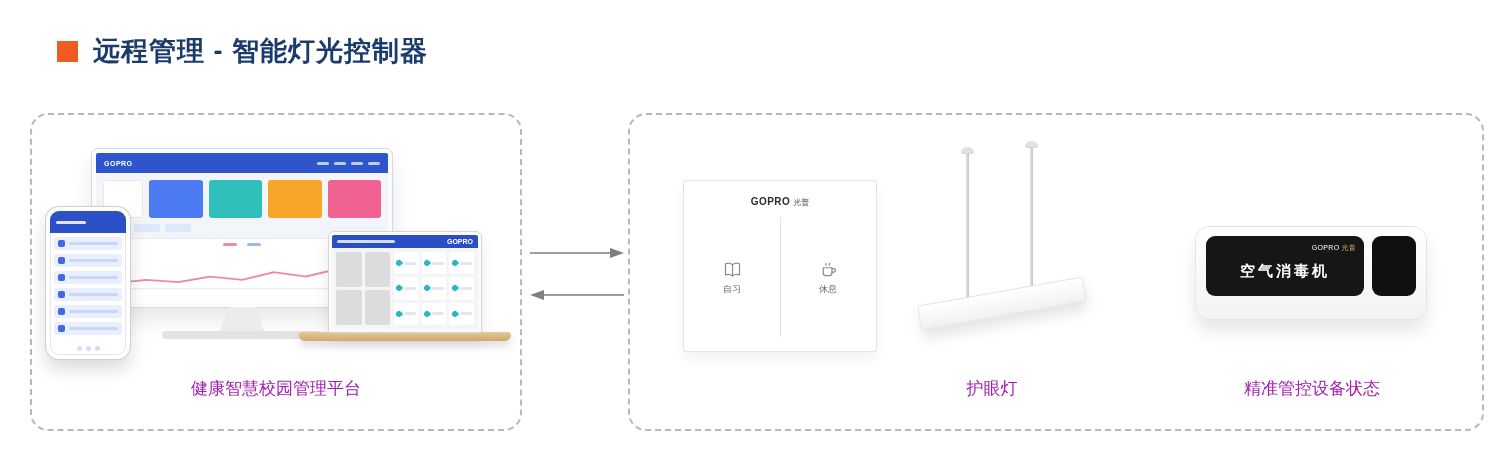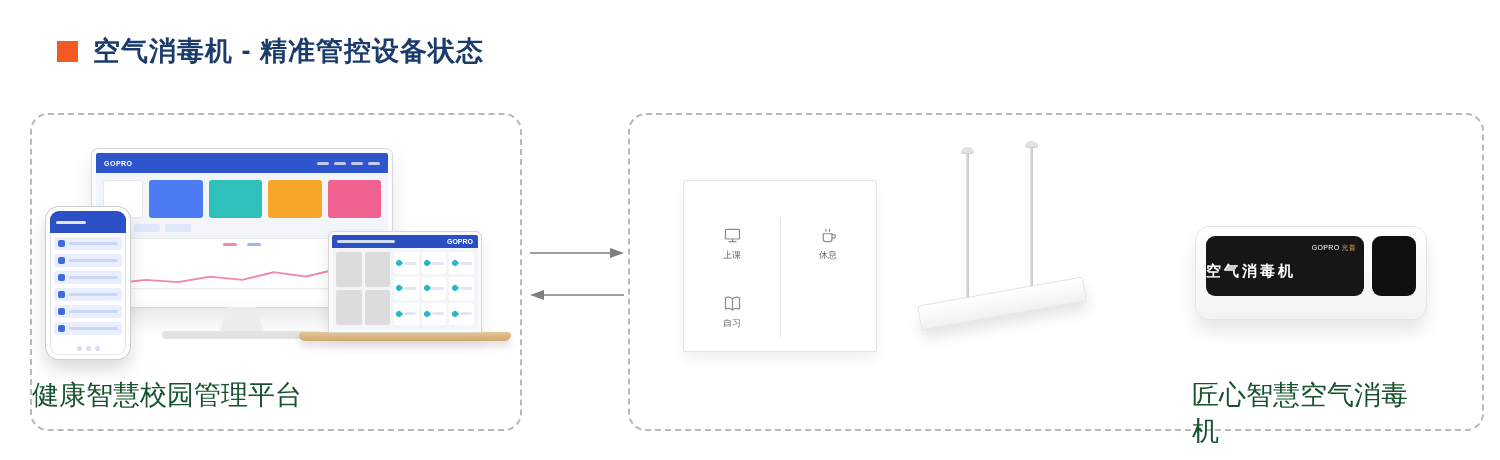--- a/index.html
+++ b/index.html
@@ -9,21 +9,21 @@
 
   
   .title-row { position:absolute; left:57px; top:33px; display:flex; align-items:center; gap:15px; }
   .bullet { width:21px; height:21px; background:#F15A24; display:inline-block; }
   .page-title { font-size:27px; font-weight:bold; color:#1B3C6B; letter-spacing:1px; }
 
   
   .panel { position:absolute; border:2px dashed #b9b9b9; border-radius:18px; background:#fff; }
   .left-panel  { left:30px;  top:113px; width:492px; height:318px; }
   .right-panel { left:628px; top:113px; width:856px; height:318px; }
-  .caption { position:absolute; font-size:27px; color:#14532d; text-align:left; }
+  .caption { position:absolute; font-size:17px; color:#a21caf; text-align:center; }
 
   
   .arrows { position:absolute; left:530px; top:238px; }
 
   
   .monitor { position:absolute; left:60px; top:34px; z-index:1; }
   .monitor-screen { width:300px; height:158px; background:#fff; border:4px solid #fcfcfc;
     outline:1px solid #d9d9d9; border-radius:6px; overflow:hidden;
     box-shadow:0 12px 22px rgba(0,0,0,.10); }
   .m-header { height:20px; background:#2E55CC; display:flex; align-items:center; padding:0 8px; }
@@ -113,39 +113,39 @@
     background:#e8e8e8; border-radius:0 0 3px 3px; }
 
   
   .air-machine { position:absolute; left:566px; top:112px; width:230px; height:92px;
     background:linear-gradient(#ffffff,#f3f3f3); border-radius:14px;
     box-shadow:0 0 0 1px #e4e4e4, 0 12px 18px rgba(0,0,0,.10); }
   .am-panel { position:absolute; left:10px; top:9px; width:158px; height:60px; background:#161616;
     border-radius:9px; }
   .am-brand { position:absolute; top:7px; right:8px; font-size:7px; color:#fff; letter-spacing:.3px; }
   .am-brand .b2g { color:#e0b269; margin-left:2px; }
-  .am-label { position:absolute; left:0; right:0; top:26px; text-align:left; color:#fff;
+  .am-label { position:absolute; left:0; right:0; top:26px; text-align:center; color:#fff;
     font-size:15px; font-weight:bold; letter-spacing:3px; }
   .am-side { position:absolute; right:10px; top:9px; width:44px; height:60px; background:#101010;
     border-radius:9px; }
 
   
   .cap-platform  { left:0; right:0; top:262px; }
   .cap-controller{ left:28px;  top:262px; width:180px; }
   .cap-light     { left:302px; top:262px; width:120px; }
   .cap-air       { left:562px; top:262px; width:240px; }
 </style>
 </head>
 <body>
 
 <div class="stage">
 
   <div class="title-row">
     <span class="bullet"></span>
-    <h1 class="page-title">空气消毒机 - 精准管控设备状态</h1>
+    <h1 class="page-title">远程管理 - 智能灯光控制器</h1>
   </div>
 
   <div class="panel left-panel">
 
     <div class="monitor">
       <div class="monitor-screen">
         <div class="m-header">
           <span class="m-brand">GOPRO</span>
           <span class="m-nav">
               <i></i>
@@ -288,44 +288,40 @@
     </g>
     <g>
       <line x1="94" y1="57" x2="14" y2="57" stroke="#7f7f7f" stroke-width="1.6"></line>
       <polygon points="14,52 0,57 14,62" fill="#7f7f7f"></polygon>
     </g>
   </svg>
 
   <div class="panel right-panel">
 
     <div class="controller">
+      <div class="ctrl-brand">
+        <span class="b1">GOPRO</span><span class="b2">光普</span>
+      </div>
       <div class="ctrl-divider"></div>
       <div class="ctrl-grid">
         <div class="ctrl-cell">
           <svg viewBox="0 0 24 24">
-            <rect x="4" y="5" width="16" height="11" rx="1"></rect>
-              <path d="M12 16v3M8 19h8"></path>
+            <path d="M12 6.5C10 4.8 6.5 4.6 4 5.4v12.8c2.5-.8 6-.6 8 1.1 2-1.7 5.5-1.9 8-1.1V5.4c-2.5-.8-6-.6-8 1.1z"></path>
+              <path d="M12 6.5v12.8"></path>
           </svg>
-          <span class="ctrl-label">上课</span>
+          <span class="ctrl-label">自习</span>
         </div>
         <div class="ctrl-cell">
           <svg viewBox="0 0 24 24">
             <path d="M6 10h10v6a3 3 0 0 1-3 3H9a3 3 0 0 1-3-3v-6z"></path>
               <path d="M16 11h2a2 2 0 0 1 0 4h-2"></path>
               <path d="M9 7V5M13 7V5"></path>
           </svg>
           <span class="ctrl-label">休息</span>
         </div>
-        <div class="ctrl-cell">
-          <svg viewBox="0 0 24 24">
-            <path d="M12 6.5C10 4.8 6.5 4.6 4 5.4v12.8c2.5-.8 6-.6 8 1.1 2-1.7 5.5-1.9 8-1.1V5.4c-2.5-.8-6-.6-8 1.1z"></path>
-              <path d="M12 6.5v12.8"></path>
-          </svg>
-          <span class="ctrl-label">自习</span>
-        </div>
       </div>
     </div>
 
     <div class="eye-light">
       <div class="rod rod-left">
           <span class="rod-cap"></span>
         </div>
       <div class="rod rod-right">
           <span class="rod-cap"></span>
         </div>
@@ -335,16 +331,17 @@
     <div class="air-machine">
       <div class="am-panel">
         <div class="am-brand">
           <span>GOPRO</span><span class="b2g">光普</span>
         </div>
         <div class="am-label">空气消毒机</div>
       </div>
       <div class="am-side"></div>
     </div>
 
-    <div class="caption cap-air">匠心智慧空气消毒机</div>
+    <div class="caption cap-light">护眼灯</div>
+    <div class="caption cap-air">精准管控设备状态</div>
   </div>
 
 </div>
 
 </body></html>

